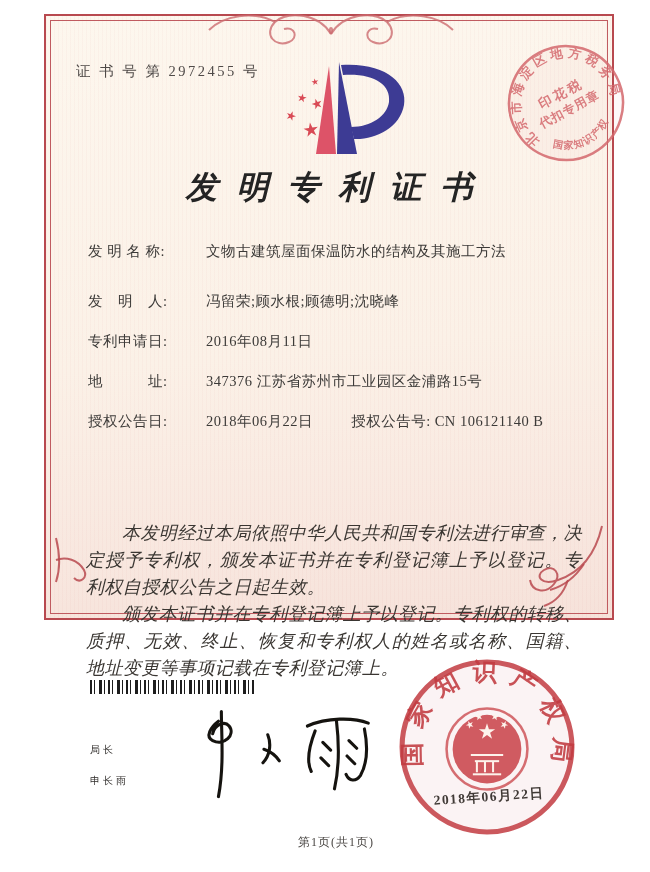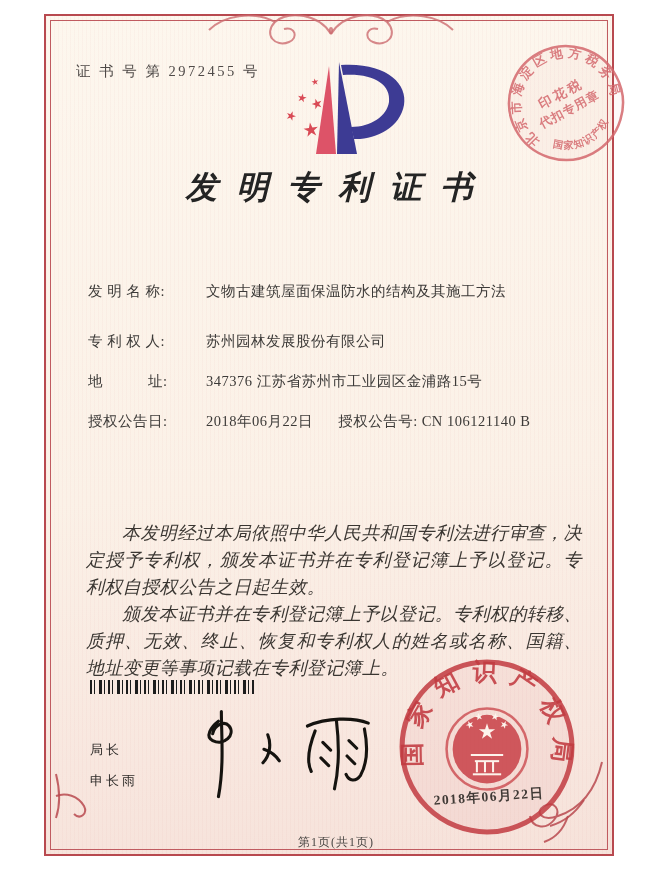--- a/index.html
+++ b/index.html
@@ -2,57 +2,57 @@
 <html><head>
 <meta charset="utf-8">
 <style>
   * { margin:0; padding:0; box-sizing:border-box; }
   html,body { width:650px; height:872px; background:#fefefe; overflow:hidden;
               font-family:"Liberation Serif","DejaVu Serif",serif; }
   .photo { position:relative; width:650px; height:872px; background:#fff; overflow:hidden; }
 
   
   .cert {
-    position:absolute; left:44px; top:14px; width:570px; height:842px;
+    position:absolute; left:44px; top:14px; width:570px; height:606px;
     border:2px solid #b8494f;
     outline:1px solid #c05b60; outline-offset:-7px;
     background:
       repeating-linear-gradient(90deg, rgba(221,130,130,0.05) 0 1px, rgba(0,0,0,0) 1px 4px),
       linear-gradient(175deg,#fdf7ee 0%, #fbf1e7 55%, #f8e7df 85%, #f6e2da 100%);
   }
 
   .certno { position:absolute; left:30px; top:46px; font-size:14.5px; letter-spacing:2.5px;
             color:#4f4a48; }
 
   .logo { position:absolute; left:211px; top:42px; width:160px; height:102px; }
 
   .title { position:absolute; left:0; top:150px; width:100%; text-align:center;
            font-size:32px; font-weight:600; color:#242424; letter-spacing:19px;
            text-indent:19px;font-style:italic; }
 
   .fields { position:absolute; left:42px; top:226px; width:500px; font-size:14.5px;
             color:#3c3a38; }
   .row { margin-bottom:21px; white-space:nowrap; letter-spacing:0.5px; }
-  .row.mb-lg { margin-bottom:31px;margin-top:40px; }
+  .row.mb-lg { margin-bottom:31px; }
   .lab { display:inline-block; min-width:118px; }
   .dual .col1 { display:inline-block; width:246px; }
-  .dual .lab2 { display:inline-block; margin-right:4px; }
+  .dual .lab2 { display:inline-block; margin-right:4px;margin-left:13px; }
 
   .paras { position:absolute; left:40px; top:504px; width:496px; font-size:18px;
            line-height:27px; color:#3a3632; font-style:italic; letter-spacing:0.4px; }
   .paras p { text-indent:2em; text-align:justify; }
 
   .barcode { position:absolute; left:44px; top:664px; width:166px; height:14px;
     background:repeating-linear-gradient(90deg,
       #1d1d1d 0 2px, transparent 2px 4px,
       #1d1d1d 4px 5px, transparent 5px 9px,
       #1d1d1d 9px 12px, transparent 12px 14px,
       #1d1d1d 14px 15px, transparent 15px 18px); }
 
-  .director { position:absolute; left:44px; top:718px; font-size:13px; color:#2e2b29;
+  .director { position:absolute; left:44px; top:718px; font-size:10px; color:#2e2b29;
               line-height:31px; letter-spacing:3px;
               font-family:"Liberation Sans","DejaVu Sans",sans-serif; }
 
   .signature { position:absolute; left:128px; top:688px; width:232px; height:104px; }
   .signature path { stroke:#15130f; stroke-width:3.2; fill:none;
                     stroke-linecap:round; stroke-linejoin:round; }
 
   .seal-wrap { position:absolute; left:350px; top:640px; width:182px; height:182px; z-index:3; }
   .seal-text { font-size:24px; font-weight:bold; letter-spacing:12px; fill:#c23b41;
                opacity:0.88; font-family:"Liberation Serif",serif; }
@@ -108,21 +108,24 @@
       <path d="M84,7 C128,4 151,25 147,47 C143,70 118,82 97,81 L94,69 C114,69 130,58 132,44 C134,26 116,15 86,17 Z" fill="#3d3b94"></path>
     </svg>
 
     <div class="title">发明专利证书</div>
 
     <div class="fields">
       <div class="row mb-lg">
         <span class="lab">发 明 名 称:</span><span class="val">文物古建筑屋面保温防水的结构及其施工方法</span>
       </div>
       <div class="row">
-        <span class="lab">专 利 权 人:</span><span class="val">苏州园林发展股份有限公司</span>
+        <span class="lab">发　明　人:</span><span class="val">冯留荣;顾水根;顾德明;沈晓峰</span>
+      </div>
+      <div class="row">
+        <span class="lab">专利申请日:</span><span class="val">2016年08月11日</span>
       </div>
       <div class="row">
         <span class="lab">地　　　址:</span><span class="val">347376 江苏省苏州市工业园区金浦路15号</span>
       </div>
       <div class="row dual">
         <span class="col1"><span class="lab">授权公告日:</span><span class="val">2018年06月22日</span></span>
         <span class="col2"><span class="lab2">授权公告号:</span><span class="val">CN 106121140 B</span></span>
       </div>
     </div>
 

